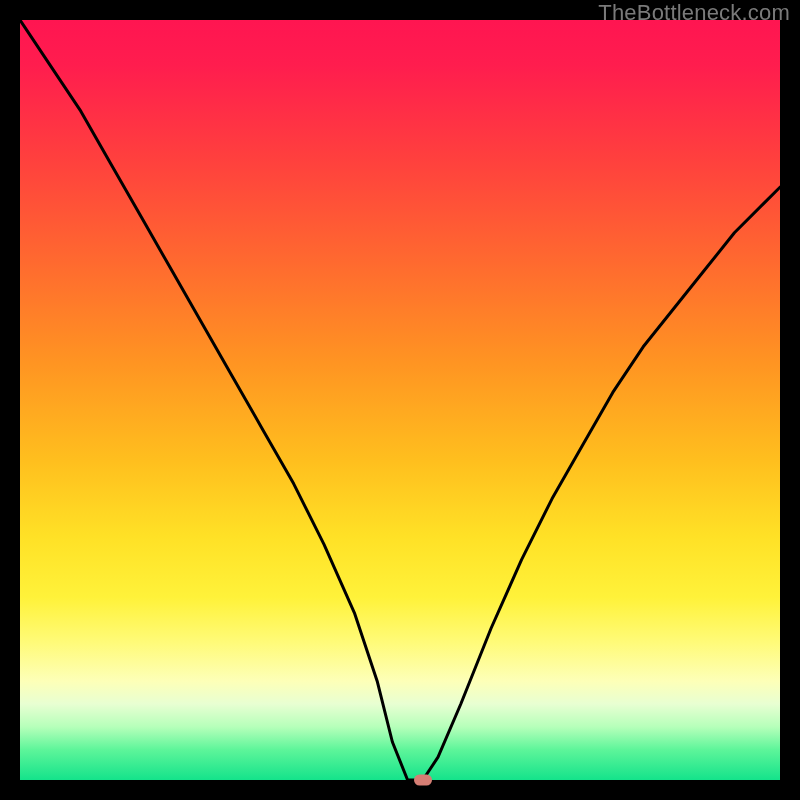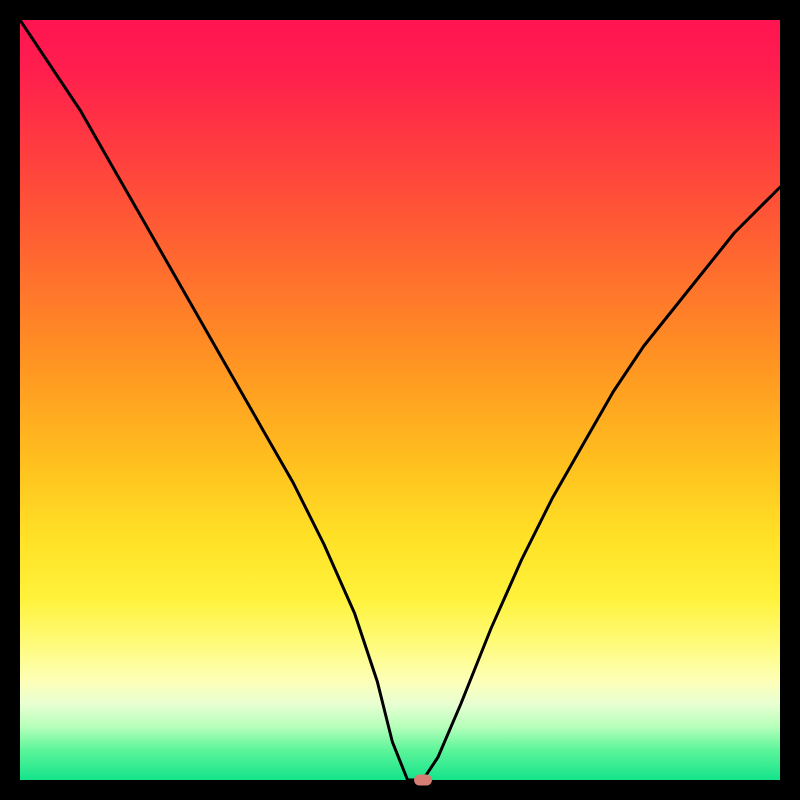--- a/index.html
+++ b/index.html
@@ -64,19 +64,20 @@
     color: #7a7a7a;
     font-size: 22px;
     font-weight: 500;
     letter-spacing: 0.2px;
   }
 </style>
 </head>
 <body>
 
 <div class="frame">
+  <div class="watermark">TheBottleneck.com</div>
   <div class="plot">
     <svg id="curve" class="curve-svg" viewBox="0 0 760 760" preserveAspectRatio="none">
         <path d="M0.0 0.0 L30.4 45.6 L60.8 91.2 L91.2 144.4 L121.6 197.6 L152.0 250.8 L182.4 304.0 L212.8 357.2 L243.2 410.4 L273.6 463.6 L304.0 524.4 L334.4 592.8 L357.2 661.2 L372.4 722.0 L387.6 760.0 L402.8 760.0 L418.0 737.2 L440.8 684.0 L471.2 608.0 L501.6 539.6 L532.0 478.8 L562.4 425.6 L592.8 372.4 L623.2 326.8 L653.6 288.8 L684.0 250.8 L714.4 212.8 L744.8 182.4 L760.0 167.2" fill="none" stroke="#000" stroke-width="3" stroke-linejoin="round" stroke-linecap="round"></path>
       </svg>
     <div id="marker" class="marker" style="left: 402.8px; top: 760px; background: rgb(214, 126, 116);"></div>
   </div>
 </div>
 
 </body></html>

